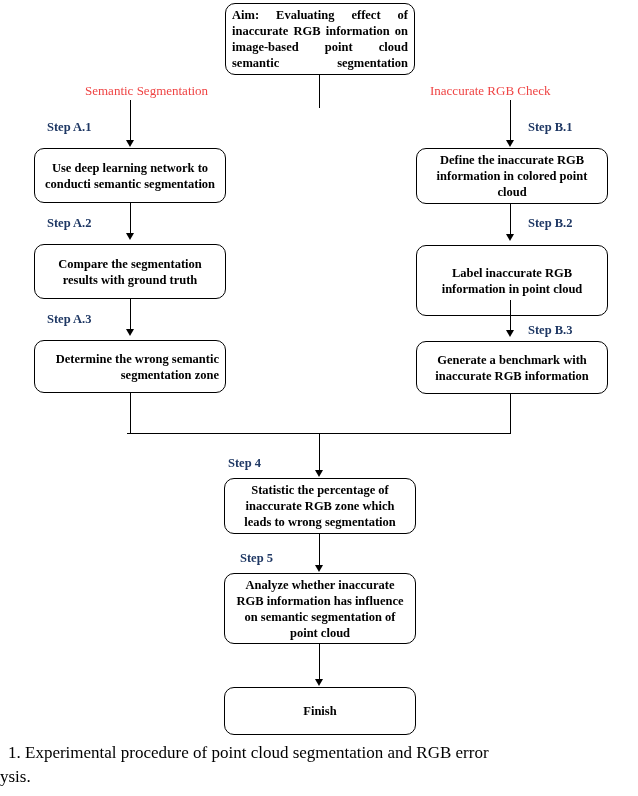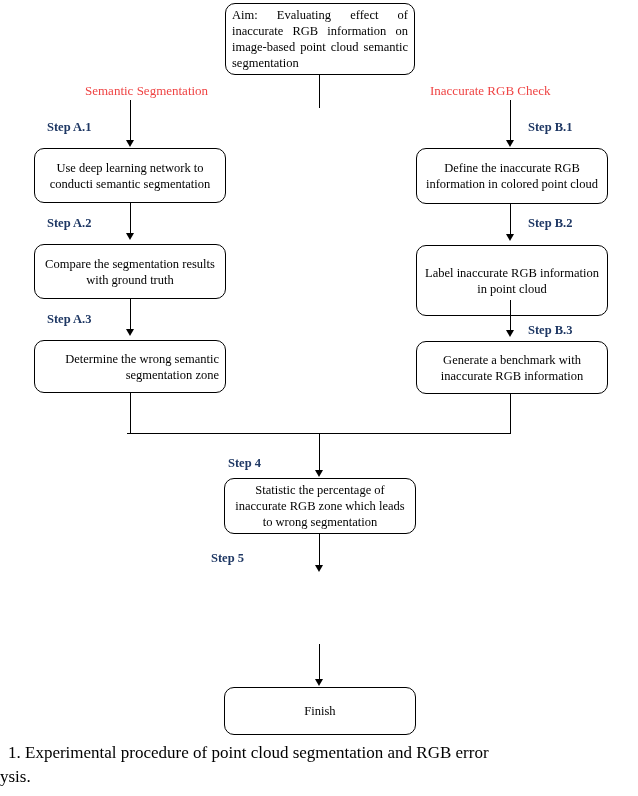--- a/index.html
+++ b/index.html
@@ -12,21 +12,21 @@
 
   
   .box{
     position:absolute;box-sizing:border-box;
     border:1.4px solid #000;border-radius:10px;background:#fff;
     display:flex;align-items:center;justify-content:center;
     text-align:center;line-height:1.28;
     font-family:"Liberation Serif", serif;
     font-size:12.5px;color:#000;padding:2px 6px;
   }
-  .box span{display:block;width:100%;}
+  .box span{display:block;width:100%;font-weight:bold;}
   .box.justify span{text-align:justify;text-align-last:justify;}
 
   
   .steplabel{
     position:absolute;
     font-family:"Liberation Serif", serif;
     font-weight:bold;font-size:12.5px;
     color:#1f3864;white-space:nowrap;
   }
 
@@ -134,22 +134,25 @@
 
   <div class="steplabel" style="left:228px;top:456px;">Step 4</div>
 
   <div class="box" style="left:224px;top:478px;width:192px;height:56px;">
     <span>Statistic the percentage of inaccurate RGB zone which leads to wrong segmentation</span>
   </div>
 
   <div class="vline" style="left:319px;top:534px;height:34px;"></div>
   <div class="arrowhead" style="left:315px;top:565px;"></div>
 
-  <div class="steplabel" style="left:211px;top:551px;">Step 5</div>
+  <div class="steplabel" style="left:240px;top:551px;">Step 5</div>
 
+  <div class="box" style="left:224px;top:573px;width:192px;height:71px;">
+    <span>Analyze whether inaccurate RGB information has influence on semantic segmentation of point cloud</span>
+  </div>
 
   <div class="vline" style="left:319px;top:644px;height:38px;"></div>
   <div class="arrowhead" style="left:315px;top:679px;"></div>
 
   <div class="box" style="left:224px;top:687px;width:192px;height:48px;">
     <span>Finish</span>
   </div>
 
   <div class="caption">
     <div class="line1">1.   Experimental procedure of point cloud segmentation and RGB error</div>

